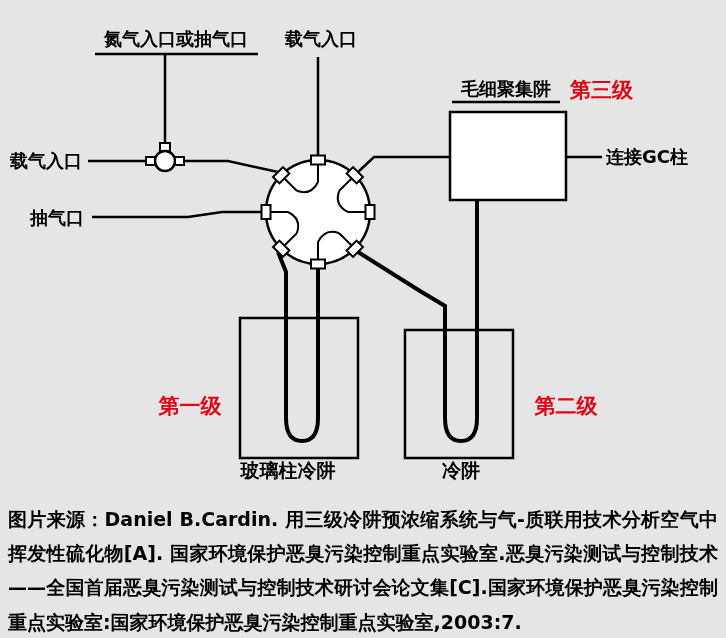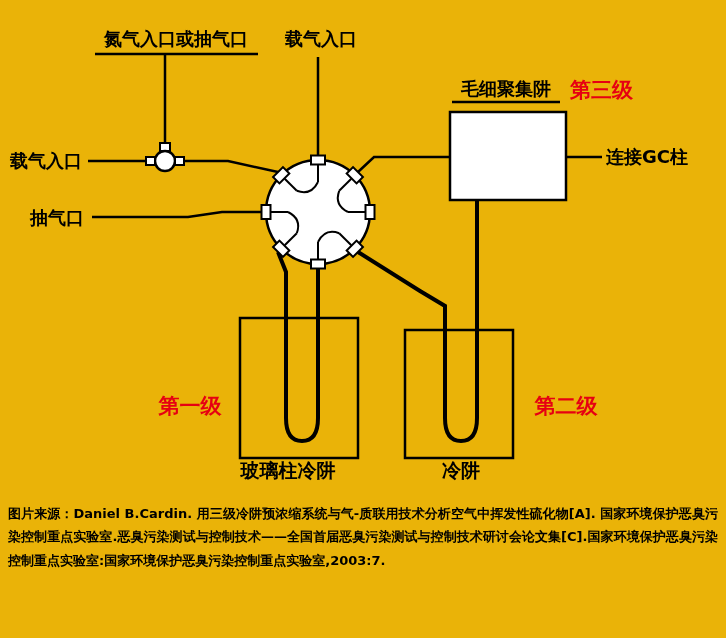--- a/index.html
+++ b/index.html
@@ -1,36 +1,36 @@
 <!DOCTYPE html>
 <html><head>
 <meta charset="utf-8">
 <style>
   html,body{margin:0;padding:0;background:#fff;}
   .page{
     position:relative;
     width:726px;height:638px;
-    background:#eab308;
+    background:#e5e5e5;
     font-family:"DejaVu Sans","Liberation Sans",sans-serif;
     overflow:hidden;
   }
   svg.diagram{display:block;}
   .lbl{
     font-family:"DejaVu Sans","Liberation Sans",sans-serif;
     font-weight:700;font-size:18px;fill:#000;
   }
   .lbl-lg{font-size:19px;}
   .stage{
     font-family:"DejaVu Sans","Liberation Sans",sans-serif;
     font-weight:700;font-size:21px;
   }
   .caption{
     margin:0;padding:4px 8px 0 8px;
     font-weight:700;
-    font-size:13px;
+    font-size:19px;
     line-height:1.8;
     color:#000;
     text-align:justify;
   }
 </style>
 </head>
 <body>
 
 <div class="page">
 

